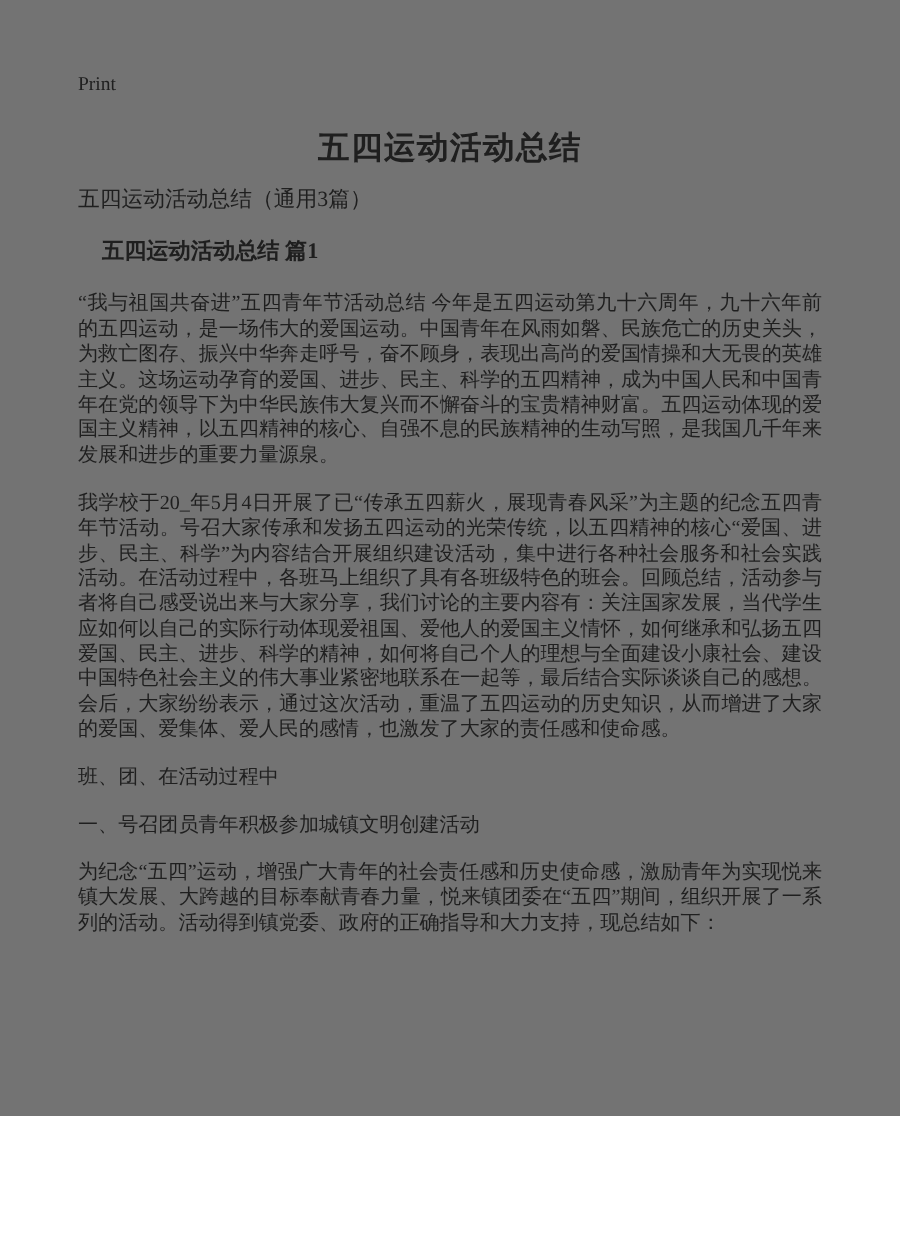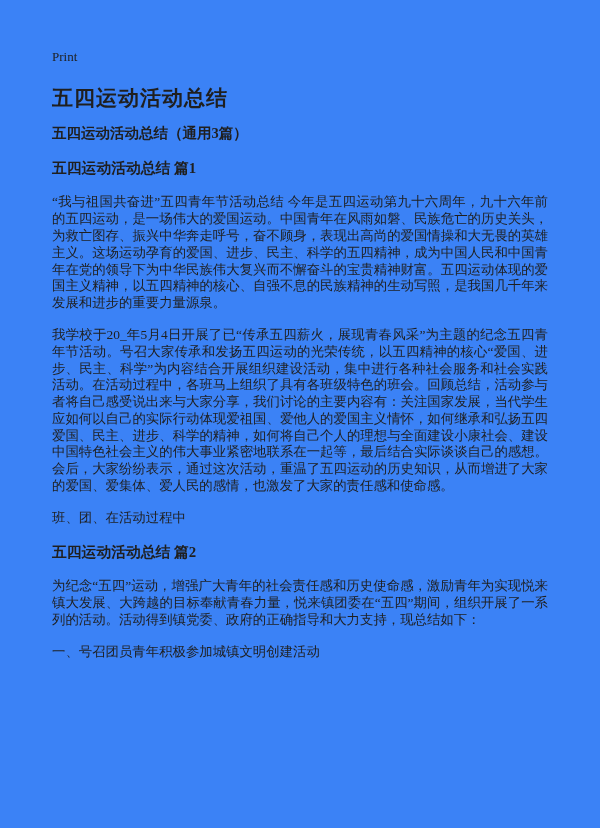--- a/index.html
+++ b/index.html
@@ -3,56 +3,56 @@
 <meta charset="utf-8">
 <style>
   html, body {
     margin: 0;
     padding: 0;
     background: #ffffff;
   }
   .page {
     position: relative;
     width: 600px;
-    height: 828px;
+    height: 744px;
     box-sizing: border-box;
     padding: 47px 52px 0 52px;
-    background: #3b82f6;
+    background: #737373;
     color: #1f1f1f;
     font-family: "Liberation Serif", "DejaVu Serif", serif;
     overflow: hidden;
   }
   .print-link {
     font-size: 13px;
     line-height: 1.2;
     margin: 0;
     color: #1f1f1f;
     text-decoration: none;
     display: inline-block;
     cursor: pointer;
   }
   .doc-title {
     font-size: 21px;
     line-height: 1.2;
     font-weight: 700;
-    text-align: left;
+    text-align: center;
     margin: 21px 0 14px 0;
     letter-spacing: 1px;
   }
   .doc-subtitle {
     font-size: 14.5px;
     line-height: 1.2;
     margin: 0 0 12px 0;
-    font-weight: 700;
+    font-weight: 400;
   }
   .section-heading {
     font-size: 14.8px;
     line-height: 1.2;
     font-weight: 700;
-    margin: 17px 0;
+    margin: 17px 16px;
   }
   .para {
     font-size: 13.4px;
     line-height: 16.8px;
     margin: 15px 0;
     text-align: justify;
     word-break: break-all;
     line-break: anywhere;
   }
 </style>
@@ -68,20 +68,19 @@
   <div class="doc-subtitle">五四运动活动总结（通用3篇）</div>
 
   <h2 class="section-heading">五四运动活动总结 篇1</h2>
 
   <p class="para">“我与祖国共奋进”五四青年节活动总结 今年是五四运动第九十六周年，九十六年前的五四运动，是一场伟大的爱国运动。中国青年在风雨如磐、民族危亡的历史关头，为救亡图存、振兴中华奔走呼号，奋不顾身，表现出高尚的爱国情操和大无畏的英雄主义。这场运动孕育的爱国、进步、民主、科学的五四精神，成为中国人民和中国青年在党的领导下为中华民族伟大复兴而不懈奋斗的宝贵精神财富。五四运动体现的爱国主义精神，以五四精神的核心、自强不息的民族精神的生动写照，是我国几千年来发展和进步的重要力量源泉。</p>
 
   <p class="para">我学校于20_年5月4日开展了已“传承五四薪火，展现青春风采”为主题的纪念五四青年节活动。号召大家传承和发扬五四运动的光荣传统，以五四精神的核心“爱国、进步、民主、科学”为内容结合开展组织建设活动，集中进行各种社会服务和社会实践活动。在活动过程中，各班马上组织了具有各班级特色的班会。回顾总结，活动参与者将自己感受说出来与大家分享，我们讨论的主要内容有：关注国家发展，当代学生应如何以自己的实际行动体现爱祖国、爱他人的爱国主义情怀，如何继承和弘扬五四爱国、民主、进步、科学的精神，如何将自己个人的理想与全面建设小康社会、建设中国特色社会主义的伟大事业紧密地联系在一起等，最后结合实际谈谈自己的感想。会后，大家纷纷表示，通过这次活动，重温了五四运动的历史知识，从而增进了大家的爱国、爱集体、爱人民的感情，也激发了大家的责任感和使命感。</p>
 
   <p class="para">班、团、在活动过程中</p>
 
-  <h2 class="section-heading">五四运动活动总结 篇2</h2>
+
+  <p class="para">一、号召团员青年积极参加城镇文明创建活动</p>
 
   <p class="para">为纪念“五四”运动，增强广大青年的社会责任感和历史使命感，激励青年为实现悦来镇大发展、大跨越的目标奉献青春力量，悦来镇团委在“五四”期间，组织开展了一系列的活动。活动得到镇党委、政府的正确指导和大力支持，现总结如下：</p>
-
-  <p class="para">一、号召团员青年积极参加城镇文明创建活动</p>
 
 
 </div>
 
 </body></html>

